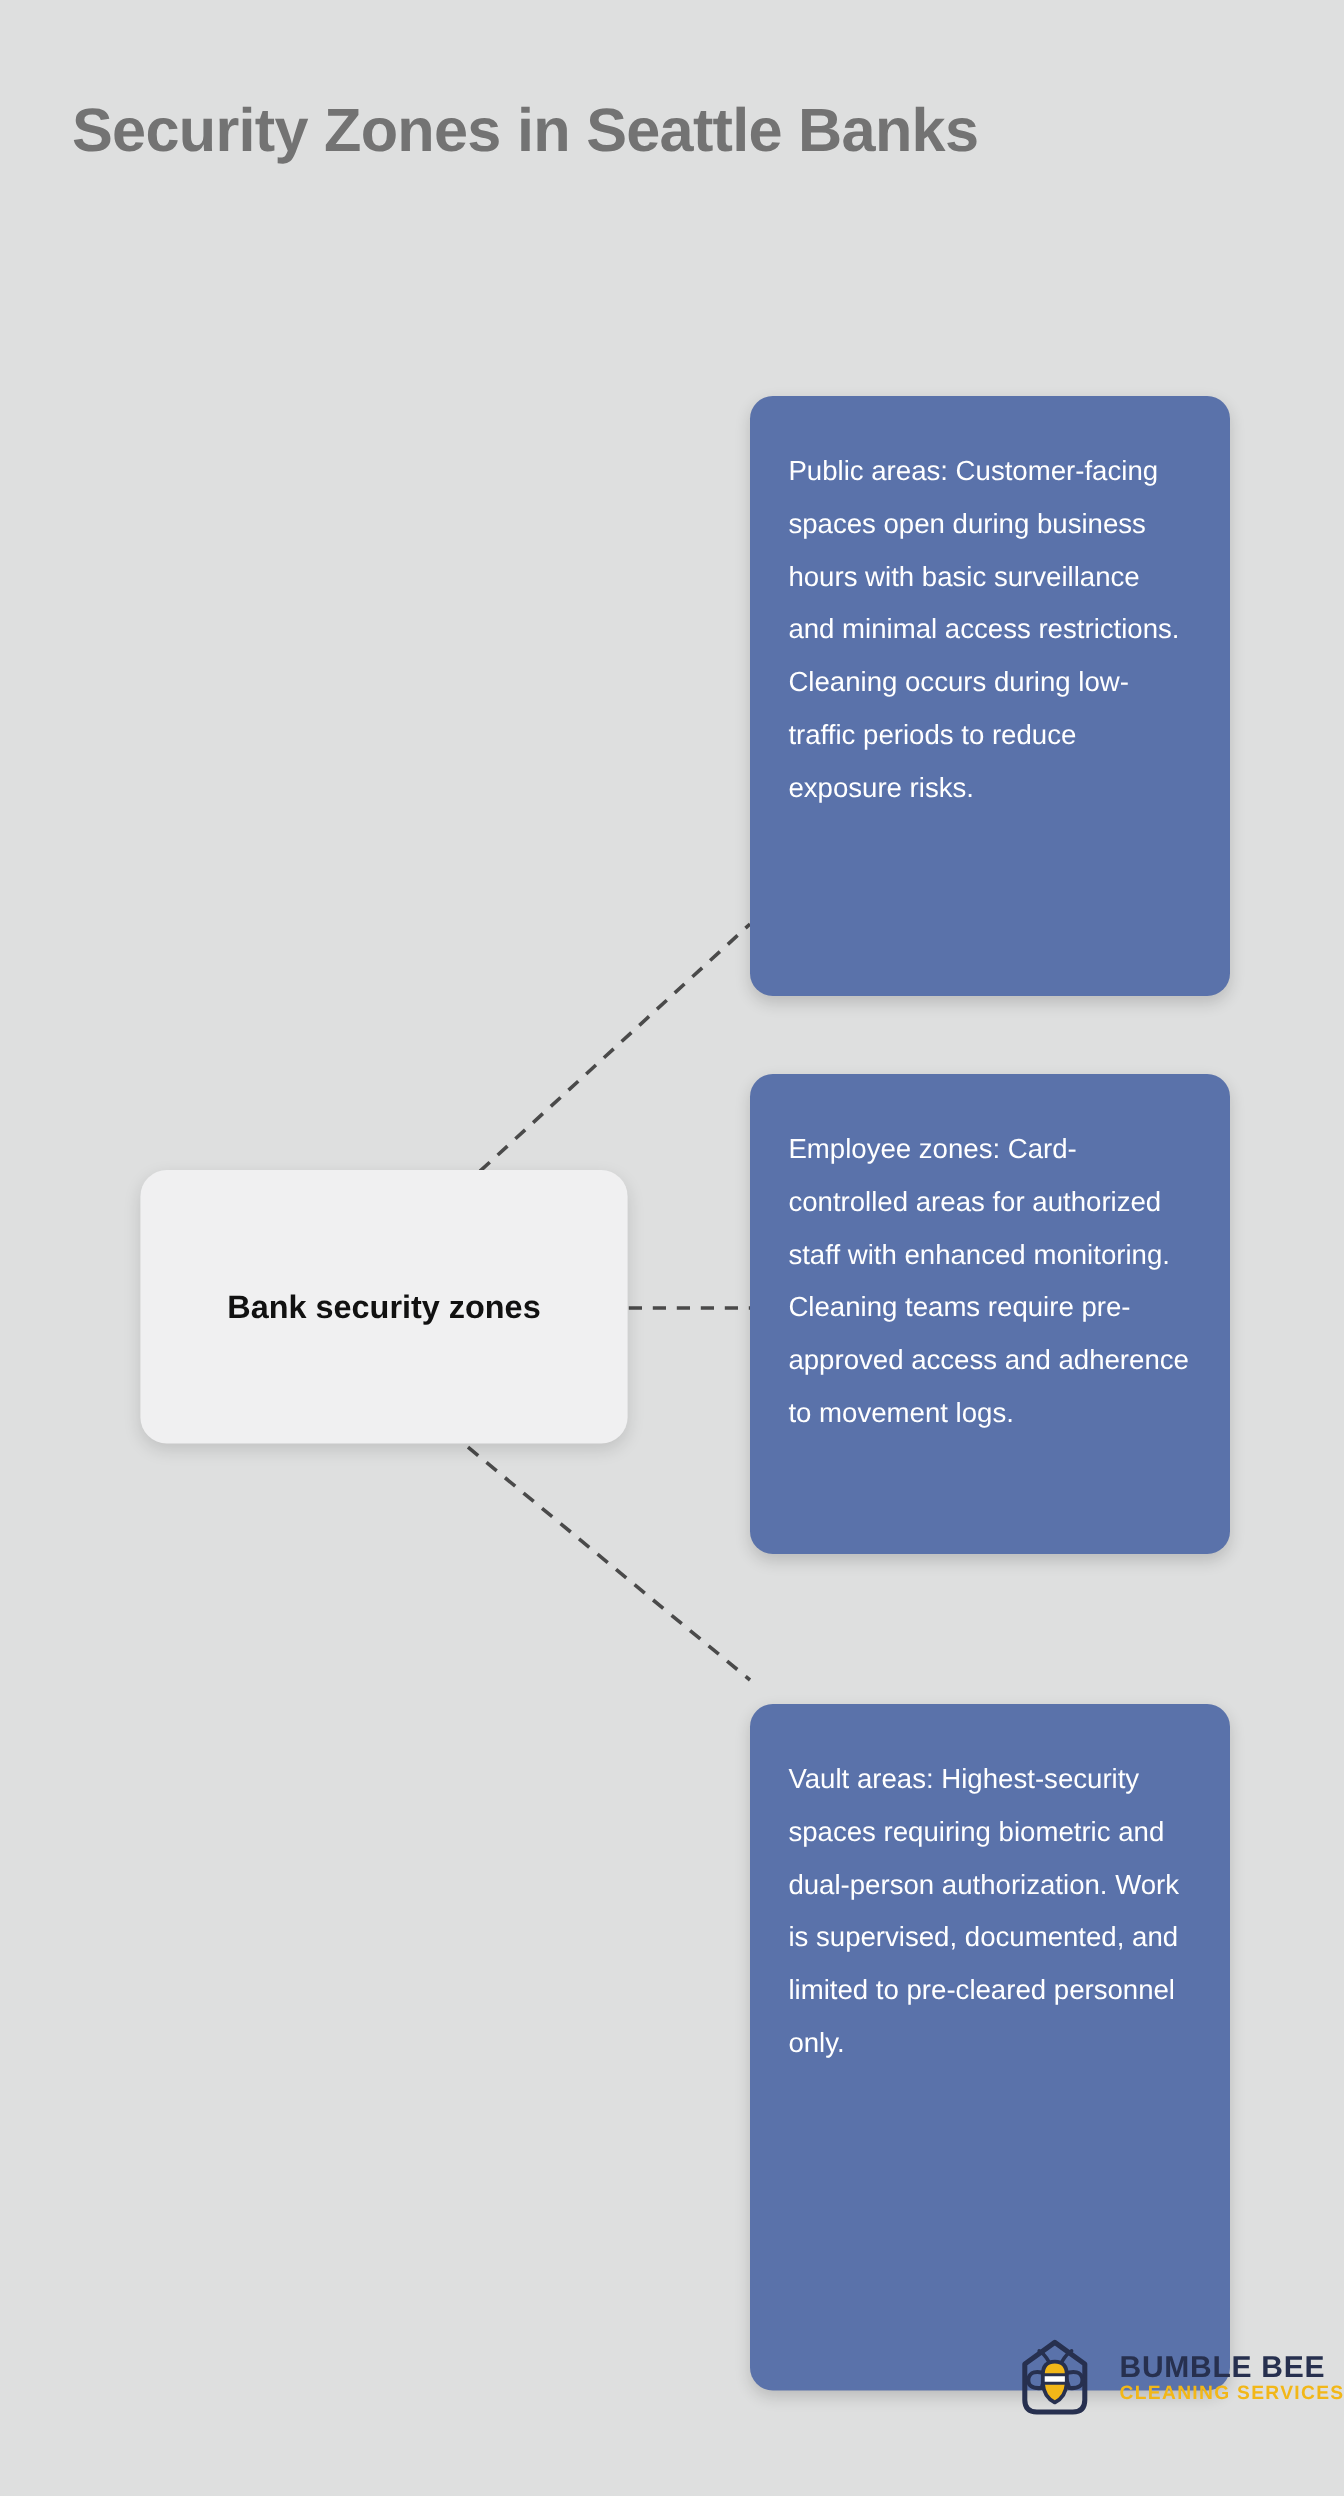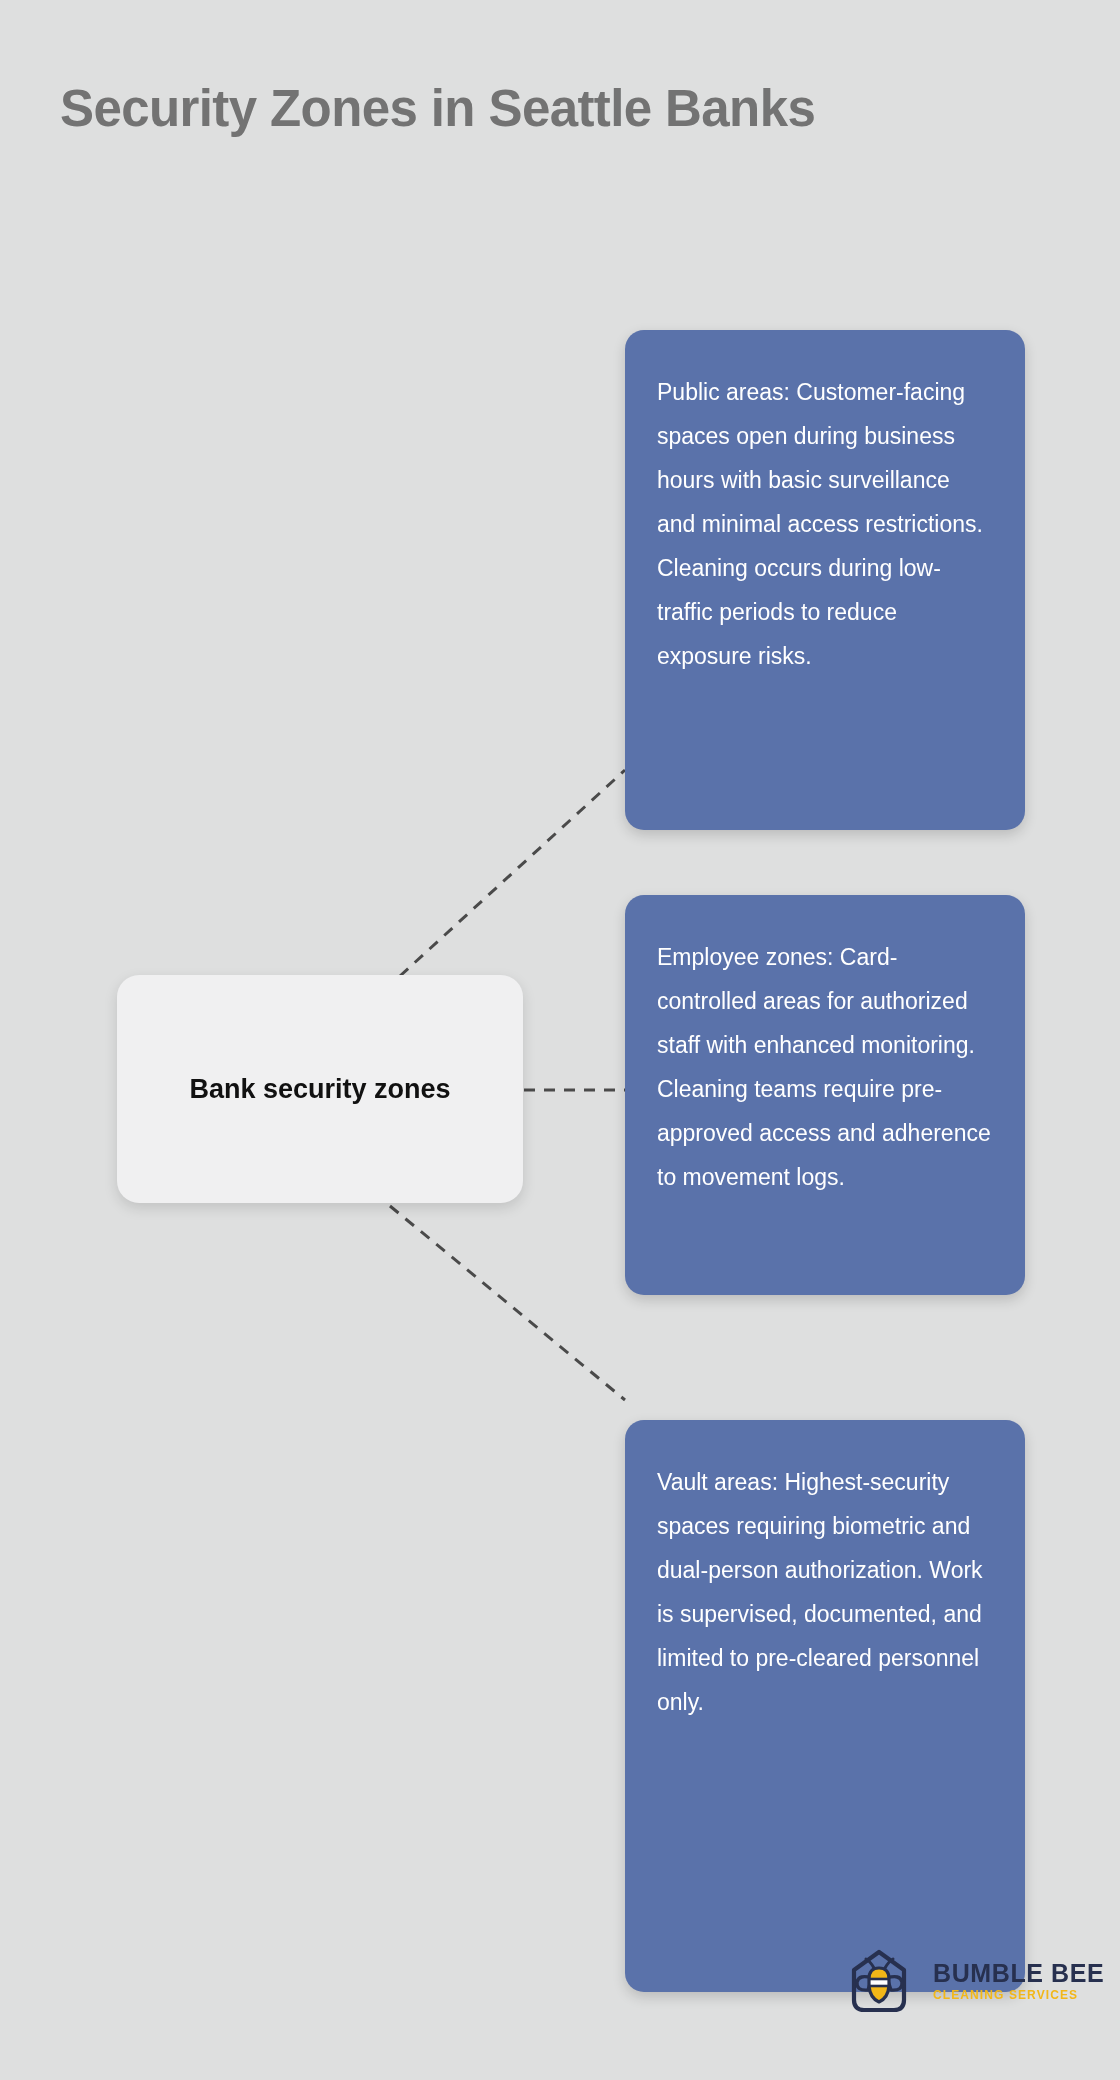--- a/index.html
+++ b/index.html
@@ -93,21 +93,21 @@
   }
   #logo-title {
     font-size:25px;
     font-weight:bold;
     color:#27304f;
     letter-spacing:0.6px;
     line-height:27px;
     white-space:nowrap;
   }
   #logo-subtitle {
-    font-size:12px;
+    font-size:16px;
     font-weight:bold;
     color:#f2b718;
     letter-spacing:1.1px;
     line-height:16px;
     white-space:nowrap;
   }
 </style>
 </head>
 <body>
 

